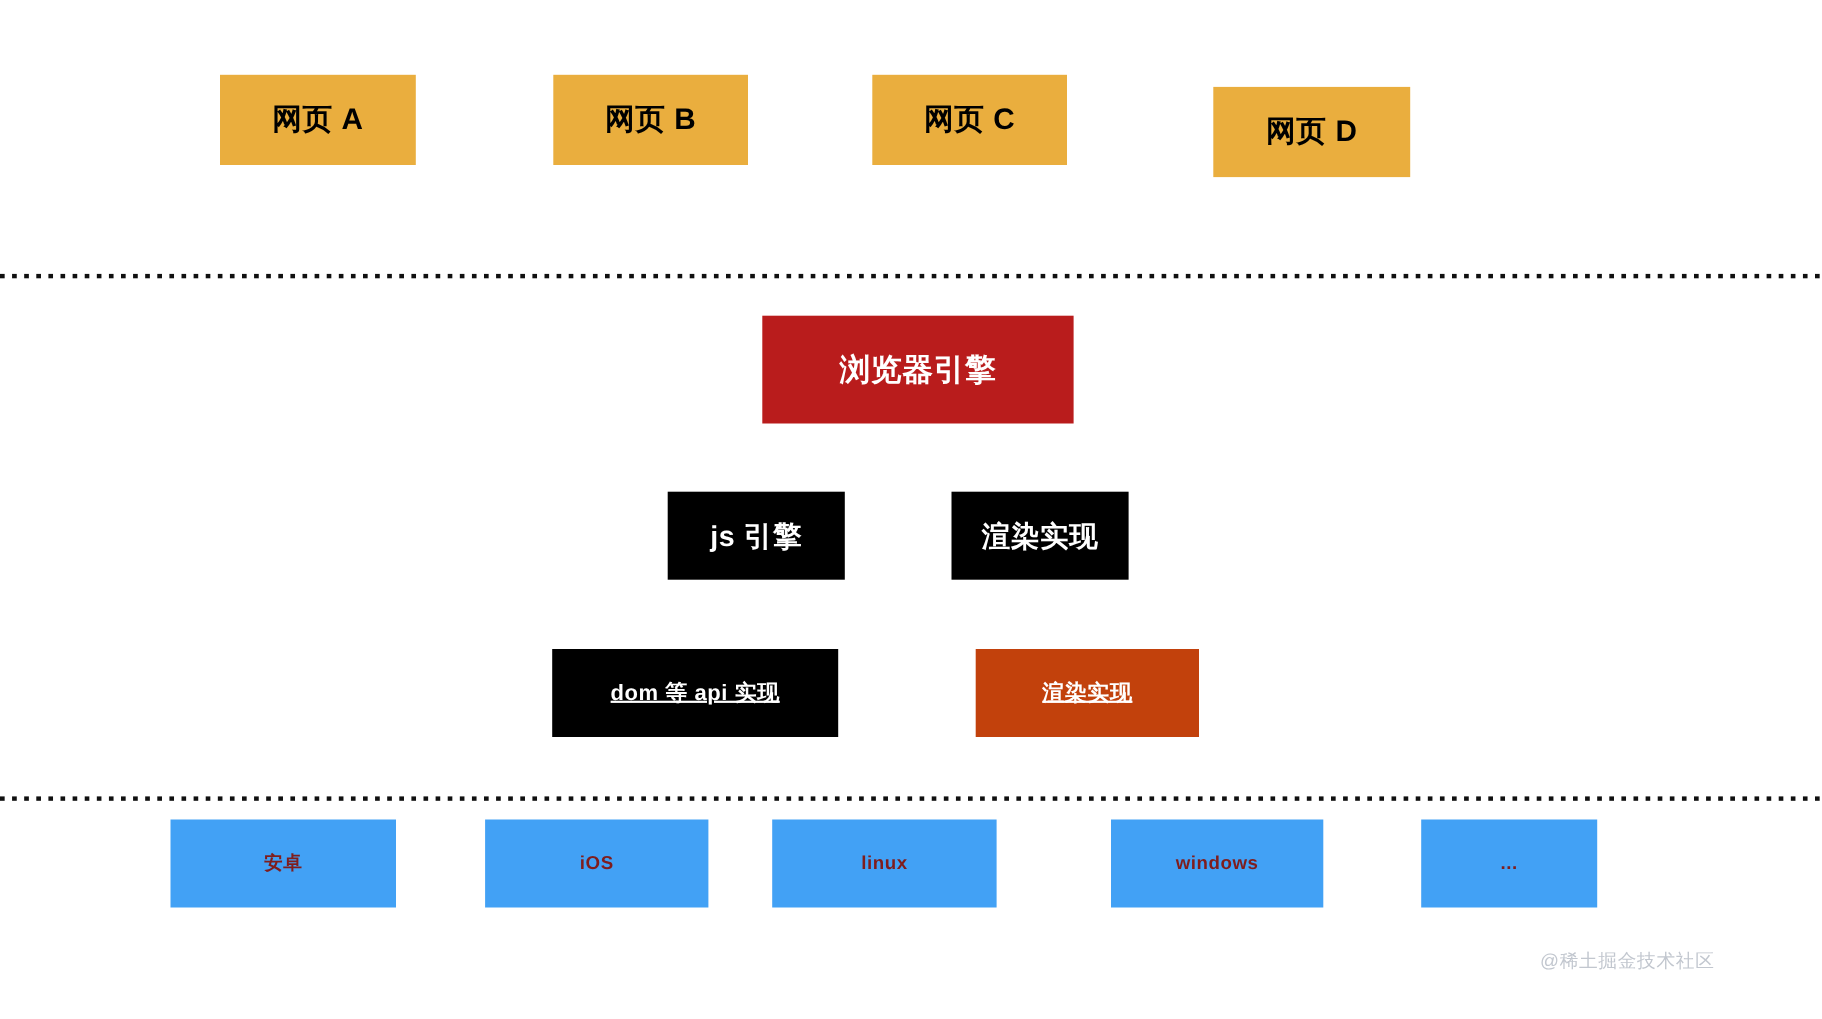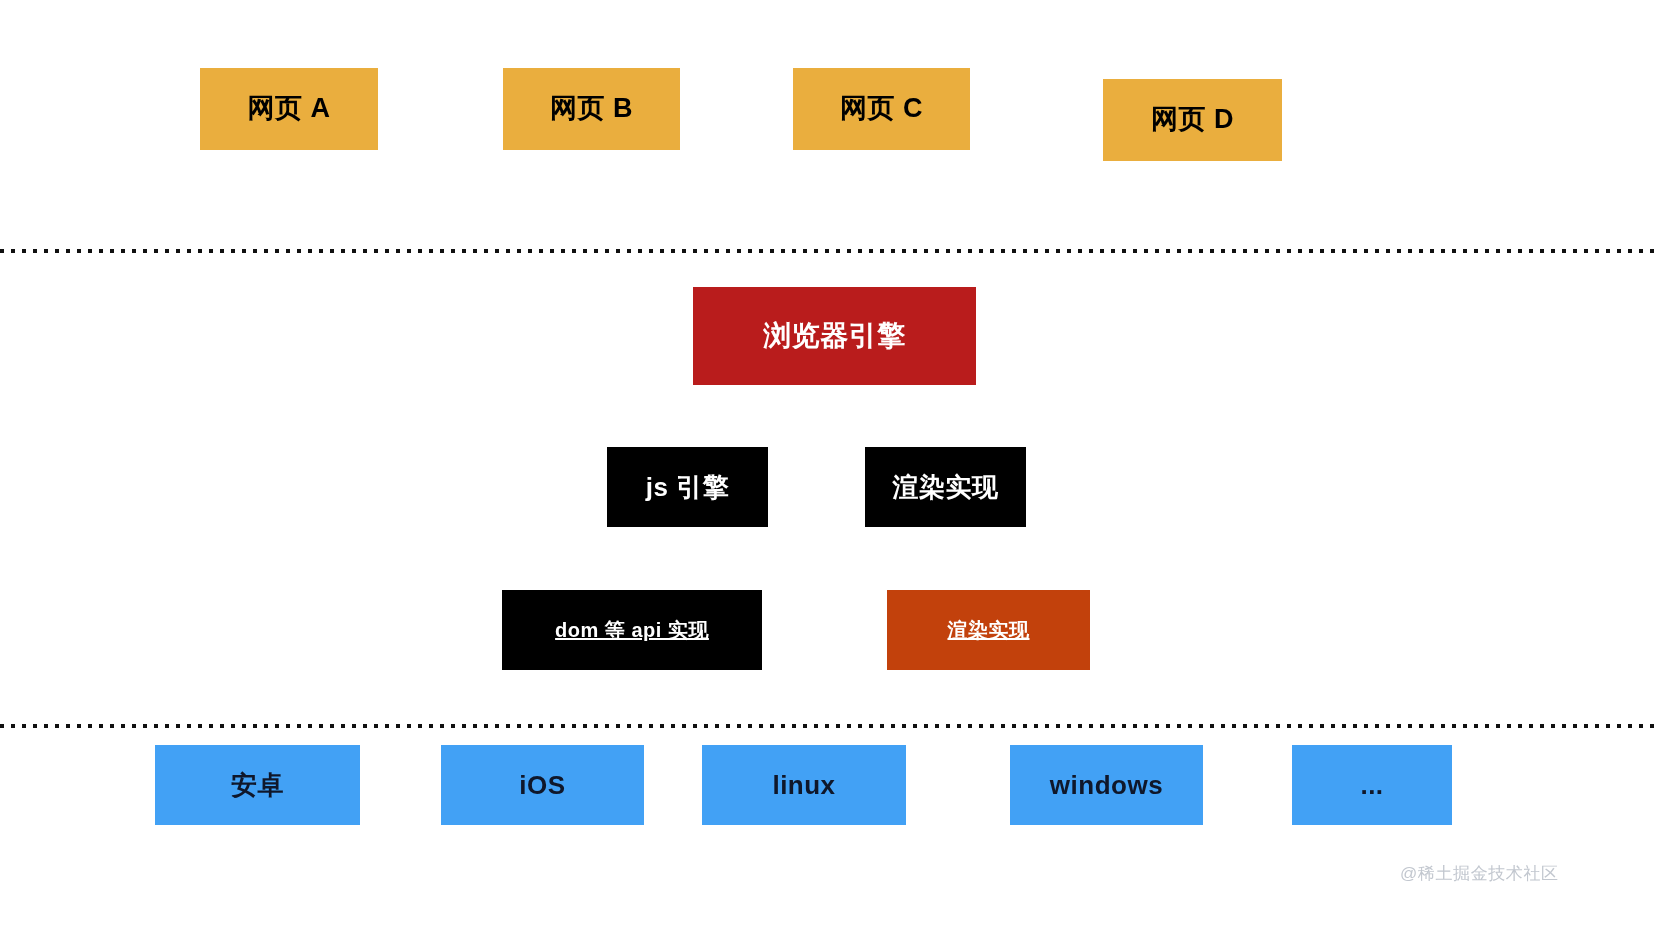--- a/index.html
+++ b/index.html
@@ -39,22 +39,22 @@
     background: #000000;
     color: #ffffff;
     font-weight: 700;
     letter-spacing: 0.5px;
   }
   .box-engine.lvl1 { font-size: 28px; }
   .box-engine.lvl2 { font-size: 26px; }
   .box-engine.lvl3 { font-size: 20px; text-decoration: underline; }
   .box-os {
     background: #42a1f5;
-    color: #0f172a;
-    font-size: 26px;
+    color: #7f1d1d;
+    font-size: 17px;
     font-weight: 700;
     letter-spacing: 0.5px;
   }
   .divider {
     position: absolute;
     left: 0;
     width: 1656px;
     height: 4px;
     background-image: linear-gradient(to right, #101010 0px, #101010 4px, rgba(255,255,255,0) 4px, rgba(255,255,255,0) 11px);
     background-size: 11px 4px;

